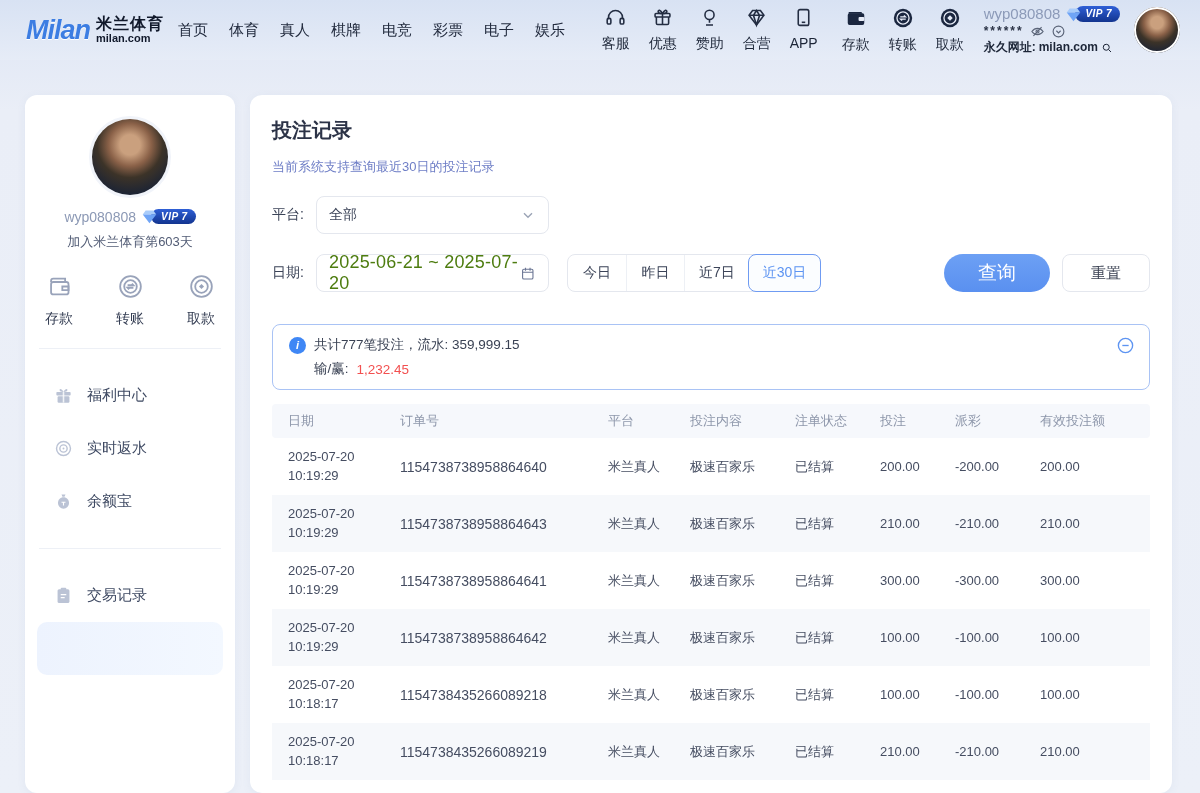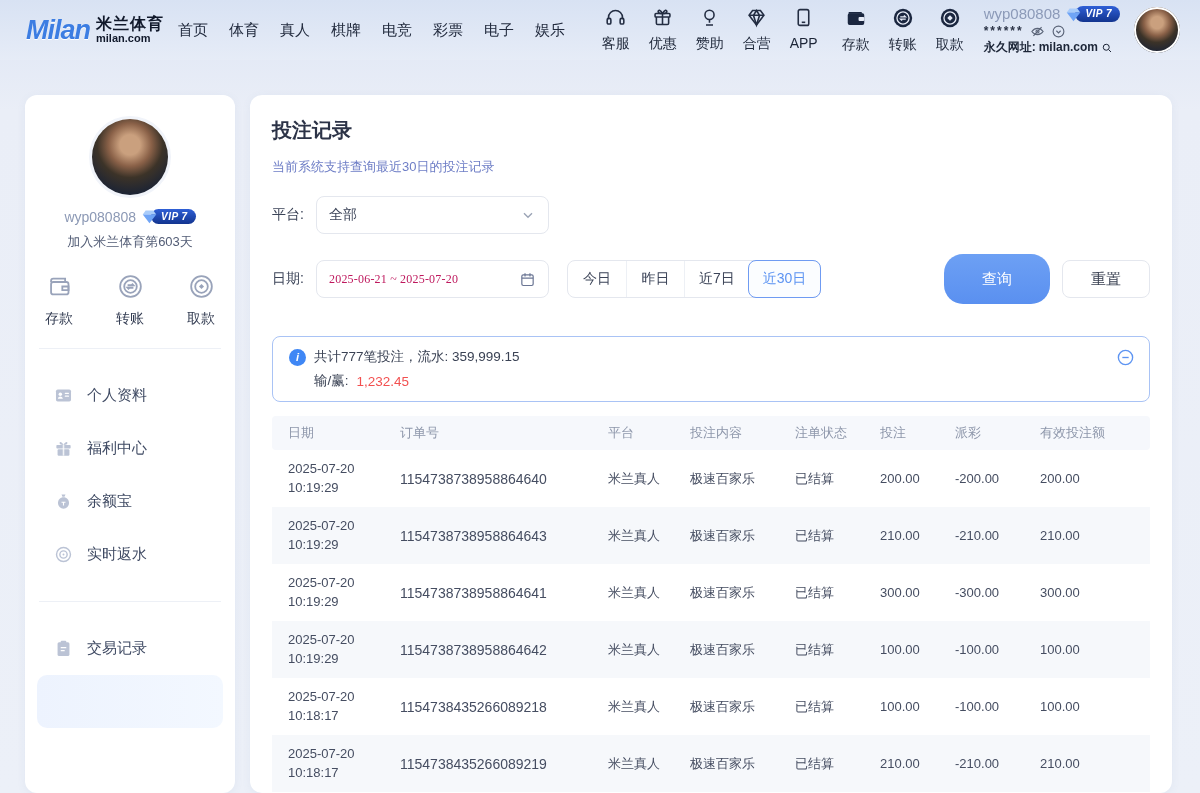--- a/index.html
+++ b/index.html
@@ -70,31 +70,31 @@
   .page-title { font-size:20px; font-weight:bold; color:#2c3347; }
   .page-subtitle { font-size:13px; color:#6e7ec6; margin-top:14px; }
   .filter-row { display:flex; align-items:center; margin-top:20px; }
   .f-label { font-size:14px; color:#3c4458; width:44px; flex:0 0 44px; }
   .select-box { width:233px; height:38px; border:1px solid #e4e7ee; border-radius:8px;
     display:flex; align-items:center; padding:0 12px; cursor:pointer; background:#fff; }
   .select-value { font-size:14px; color:#3c4458; }
   .select-box svg { width:16px; height:16px; color:#9aa3b5; margin-left:auto; }
   .date-box { width:233px; height:38px; border:1px solid #e4e7ee; border-radius:8px;
     display:flex; align-items:center; padding:0 12px; cursor:pointer; background:#fff; }
-  .date-value { font-size:12px; color:#be185d; letter-spacing:.2px;font-family:Liberation Serif, serif; }
+  .date-value { font-size:18px; color:#4d7c0f; letter-spacing:.2px; }
   .date-box svg { width:17px; height:17px; color:#6b7694; margin-left:auto; }
   .seg-group { display:flex; margin-left:18px; border:1px solid #e4e7ee; border-radius:8px;
     background:#fff; height:38px; align-items:stretch; }
   .seg-btn { min-width:58px; padding:0 14px; display:flex; align-items:center; justify-content:center;
     font-size:14px; color:#3c4458; cursor:pointer; border-left:1px solid #edf0f5; }
   .seg-btn:first-child { border-left:none;text-align:right; }
   .seg-btn.active { border:1px solid #6f9bf2; border-radius:8px; color:#5d94f2;
     margin:-1px; background:#fbfdff; }
-  .btn-primary { margin-left:auto; width:106px; height:50px; border:none; border-radius:19px;
-    background:linear-gradient(180deg,#6da0f4,#5a90f0); color:#fff; font-size:15px; cursor:pointer;
+  .btn-primary { margin-left:auto; width:106px; height:38px; border:none; border-radius:19px;
+    background:linear-gradient(180deg,#6da0f4,#5a90f0); color:#fff; font-size:19px; cursor:pointer;
     font-family:Liberation Sans, sans-serif; }
   .btn-ghost { margin-left:12px; width:88px; height:38px; border:1px solid #e4e7ee; border-radius:8px;
     background:#fff; color:#3a4152; font-size:15px; cursor:pointer; font-family:inherit; }
   
   .summary { margin-top:32px; border:1px solid #a9c3f5; border-radius:8px; background:#fff;
     padding:11px 16px; display:flex; align-items:flex-start; position:relative; }
   .sum-body { display:flex; flex-direction:column; gap:6px; }
   .sum-line { display:flex; align-items:center; gap:8px; font-size:13.5px; color:#3a4254; }
   .info-dot { width:17px; height:17px; border-radius:50%; background:#3f87f5; color:#fff;
     font-size:11px; font-weight:bold; display:flex; align-items:center; justify-content:center;
@@ -279,52 +279,42 @@
             </svg></span>
         <span class="sb-quick-label">取款</span>
       </div>
     </div>
 
     <div class="sb-divider"></div>
 
     <div class="menu">
       <div class="menu-item">
         <svg viewBox="0 0 24 24" fill="currentColor">
-            <rect x="2.5" y="4.5" width="19" height="15" rx="2.2"></rect>
-            <circle cx="8" cy="10.5" r="2.2" fill="#fff"></circle>
-            <path d="M4.8 16c.5-1.8 1.7-2.7 3.2-2.7s2.7.9 3.2 2.7z" fill="#fff"></path>
-            <rect x="13.5" y="8.5" width="5.5" height="1.6" rx=".8" fill="#fff"></rect>
-            <rect x="13.5" y="12" width="5.5" height="1.6" rx=".8" fill="#fff"></rect>
-          </svg>
-        <span class="menu-label">个人资料</span>
-      </div>
-      <div class="menu-item">
-        <svg viewBox="0 0 24 24" fill="currentColor">
             <rect x="3" y="7.5" width="18" height="4.5" rx="1"></rect>
             <rect x="4.5" y="13" width="15" height="8" rx="1.5"></rect>
             <path d="M11 7.5h2V21h-2z" fill="#fff" opacity=".8"></path>
             <path d="M12 7.5C9 7.5 7 6.6 7 5s2.6-2.3 5 2.5c2.4-4.8 5-4.1 5-2.5s-2 2.5-5 2.5z"></path>
           </svg>
         <span class="menu-label">福利中心</span>
+      </div>
+      <div class="menu-item">
+        <svg viewBox="0 0 24 24" fill="none" stroke="currentColor" stroke-width="1.8">
+            <circle cx="12" cy="12" r="8.8"></circle>
+            <circle cx="12" cy="12" r="4.6"></circle>
+            <circle cx="12" cy="12" r="1.2" fill="currentColor" stroke="none"></circle>
+          </svg>
+        <span class="menu-label">实时返水</span>
       </div>
       <div class="menu-item">
         <svg viewBox="0 0 24 24" fill="currentColor">
             <path d="M9.5 3h5l-1.2 3h-2.6z"></path>
             <path d="M12 6.5c4.2 0 7 3.2 7 7.5a7 7 0 0 1-14 0c0-4.3 2.8-7.5 7-7.5z"></path>
             <path d="M9.5 13h5M12 13v4" stroke="#fff" stroke-width="1.4" fill="none"></path>
           </svg>
         <span class="menu-label">余额宝</span>
-      </div>
-      <div class="menu-item">
-        <svg viewBox="0 0 24 24" fill="none" stroke="currentColor" stroke-width="1.8">
-            <circle cx="12" cy="12" r="8.8"></circle>
-            <circle cx="12" cy="12" r="4.6"></circle>
-            <circle cx="12" cy="12" r="1.2" fill="currentColor" stroke="none"></circle>
-          </svg>
-        <span class="menu-label">实时返水</span>
       </div>
     </div>
 
     <div class="sb-divider"></div>
 
     <div class="menu">
       <div class="menu-item">
         <svg viewBox="0 0 24 24" fill="currentColor">
             <rect x="4.5" y="4" width="15" height="17.5" rx="2"></rect>
             <rect x="8.5" y="2.2" width="7" height="4" rx="1.2"></rect>

